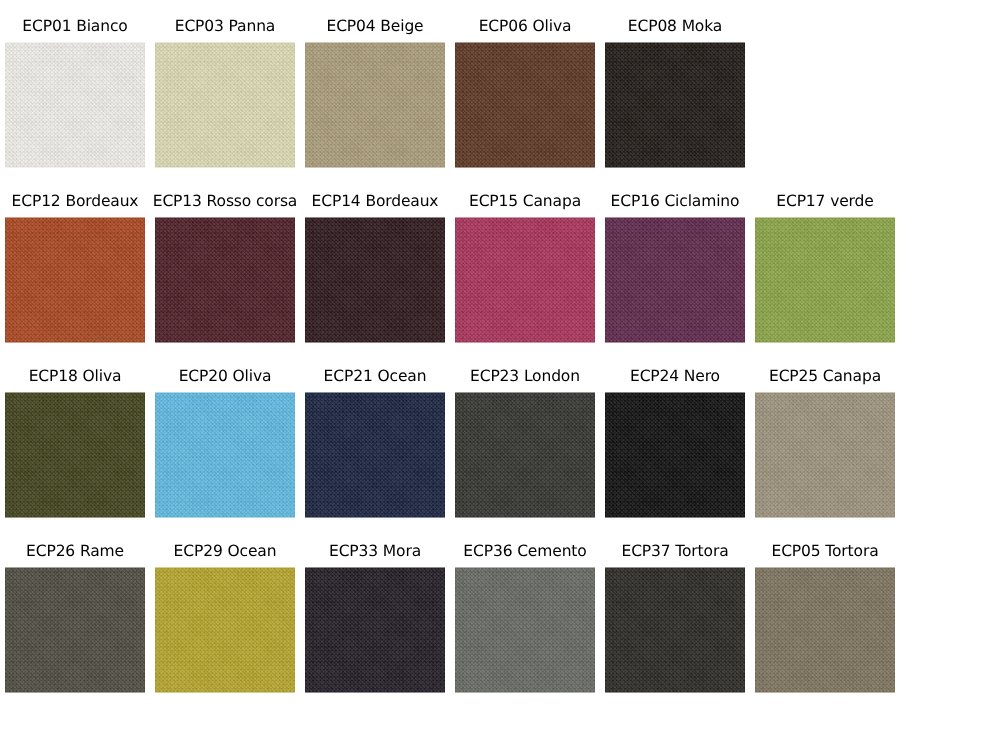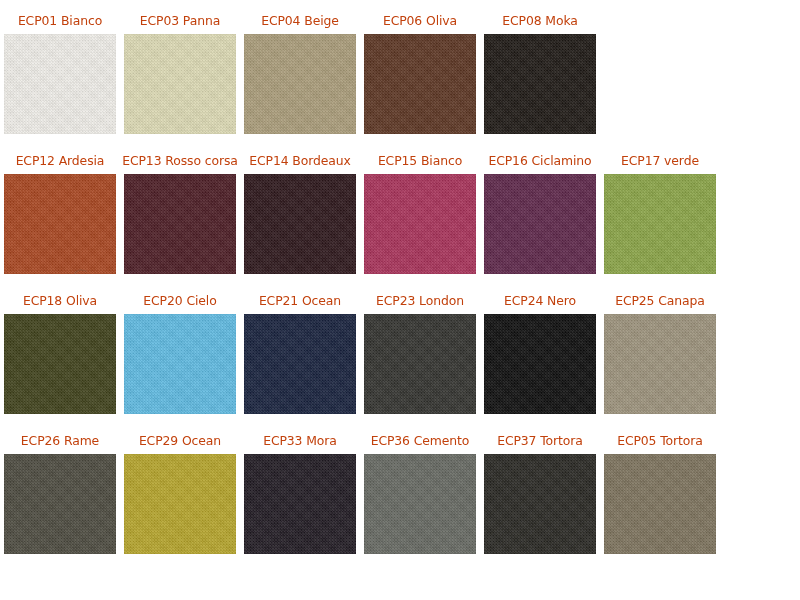--- a/index.html
+++ b/index.html
@@ -35,21 +35,21 @@
     margin: 0;
     padding: 0;
     display: flex;
     flex-direction: column;
     align-items: center;
   }
 
   .swatch-label {
     font-size: 12.4px;
     line-height: 13px;
-    color: #c2410c;
+    color: #000000;
     text-align: center;
     white-space: nowrap;
     height: 20px;
     display: block;
     letter-spacing: -0.1px;
   }
 
   .swatch-chip {
     width: 112px;
     height: 100px;
@@ -136,51 +136,51 @@
         <span class="swatch-label">ECP06 Oliva</span>
         <div class="swatch-chip" style="background-color: rgb(90, 51, 32);"></div>
       </div>
       <div class="swatch-cell">
         <span class="swatch-label">ECP08 Moka</span>
         <div class="swatch-chip" style="background-color: rgb(27, 22, 18);"></div>
       </div>
     </div>
     <div class="swatch-row">
       <div class="swatch-cell">
-        <span class="swatch-label">ECP12 Ardesia</span>
+        <span class="swatch-label">ECP12 Bordeaux</span>
         <div class="swatch-chip" style="background-color: rgb(167, 67, 29);"></div>
       </div>
       <div class="swatch-cell">
         <span class="swatch-label">ECP13 Rosso corsa</span>
         <div class="swatch-chip" style="background-color: rgb(74, 26, 34);"></div>
       </div>
       <div class="swatch-cell">
         <span class="swatch-label">ECP14 Bordeaux</span>
         <div class="swatch-chip" style="background-color: rgb(42, 20, 24);"></div>
       </div>
       <div class="swatch-cell">
-        <span class="swatch-label">ECP15 Bianco</span>
+        <span class="swatch-label">ECP15 Canapa</span>
         <div class="swatch-chip" style="background-color: rgb(166, 47, 87);"></div>
       </div>
       <div class="swatch-cell">
         <span class="swatch-label">ECP16 Ciclamino</span>
         <div class="swatch-chip" style="background-color: rgb(91, 36, 71);"></div>
       </div>
       <div class="swatch-cell">
         <span class="swatch-label">ECP17 verde</span>
         <div class="swatch-chip" style="background-color: rgb(136, 162, 68);"></div>
       </div>
     </div>
     <div class="swatch-row">
       <div class="swatch-cell">
         <span class="swatch-label">ECP18 Oliva</span>
         <div class="swatch-chip" style="background-color: rgb(61, 63, 24);"></div>
       </div>
       <div class="swatch-cell">
-        <span class="swatch-label">ECP20 Cielo</span>
+        <span class="swatch-label">ECP20 Oliva</span>
         <div class="swatch-chip" style="background-color: rgb(92, 184, 224);"></div>
       </div>
       <div class="swatch-cell">
         <span class="swatch-label">ECP21 Ocean</span>
         <div class="swatch-chip" style="background-color: rgb(21, 31, 59);"></div>
       </div>
       <div class="swatch-cell">
         <span class="swatch-label">ECP23 London</span>
         <div class="swatch-chip" style="background-color: rgb(48, 48, 44);"></div>
       </div>

